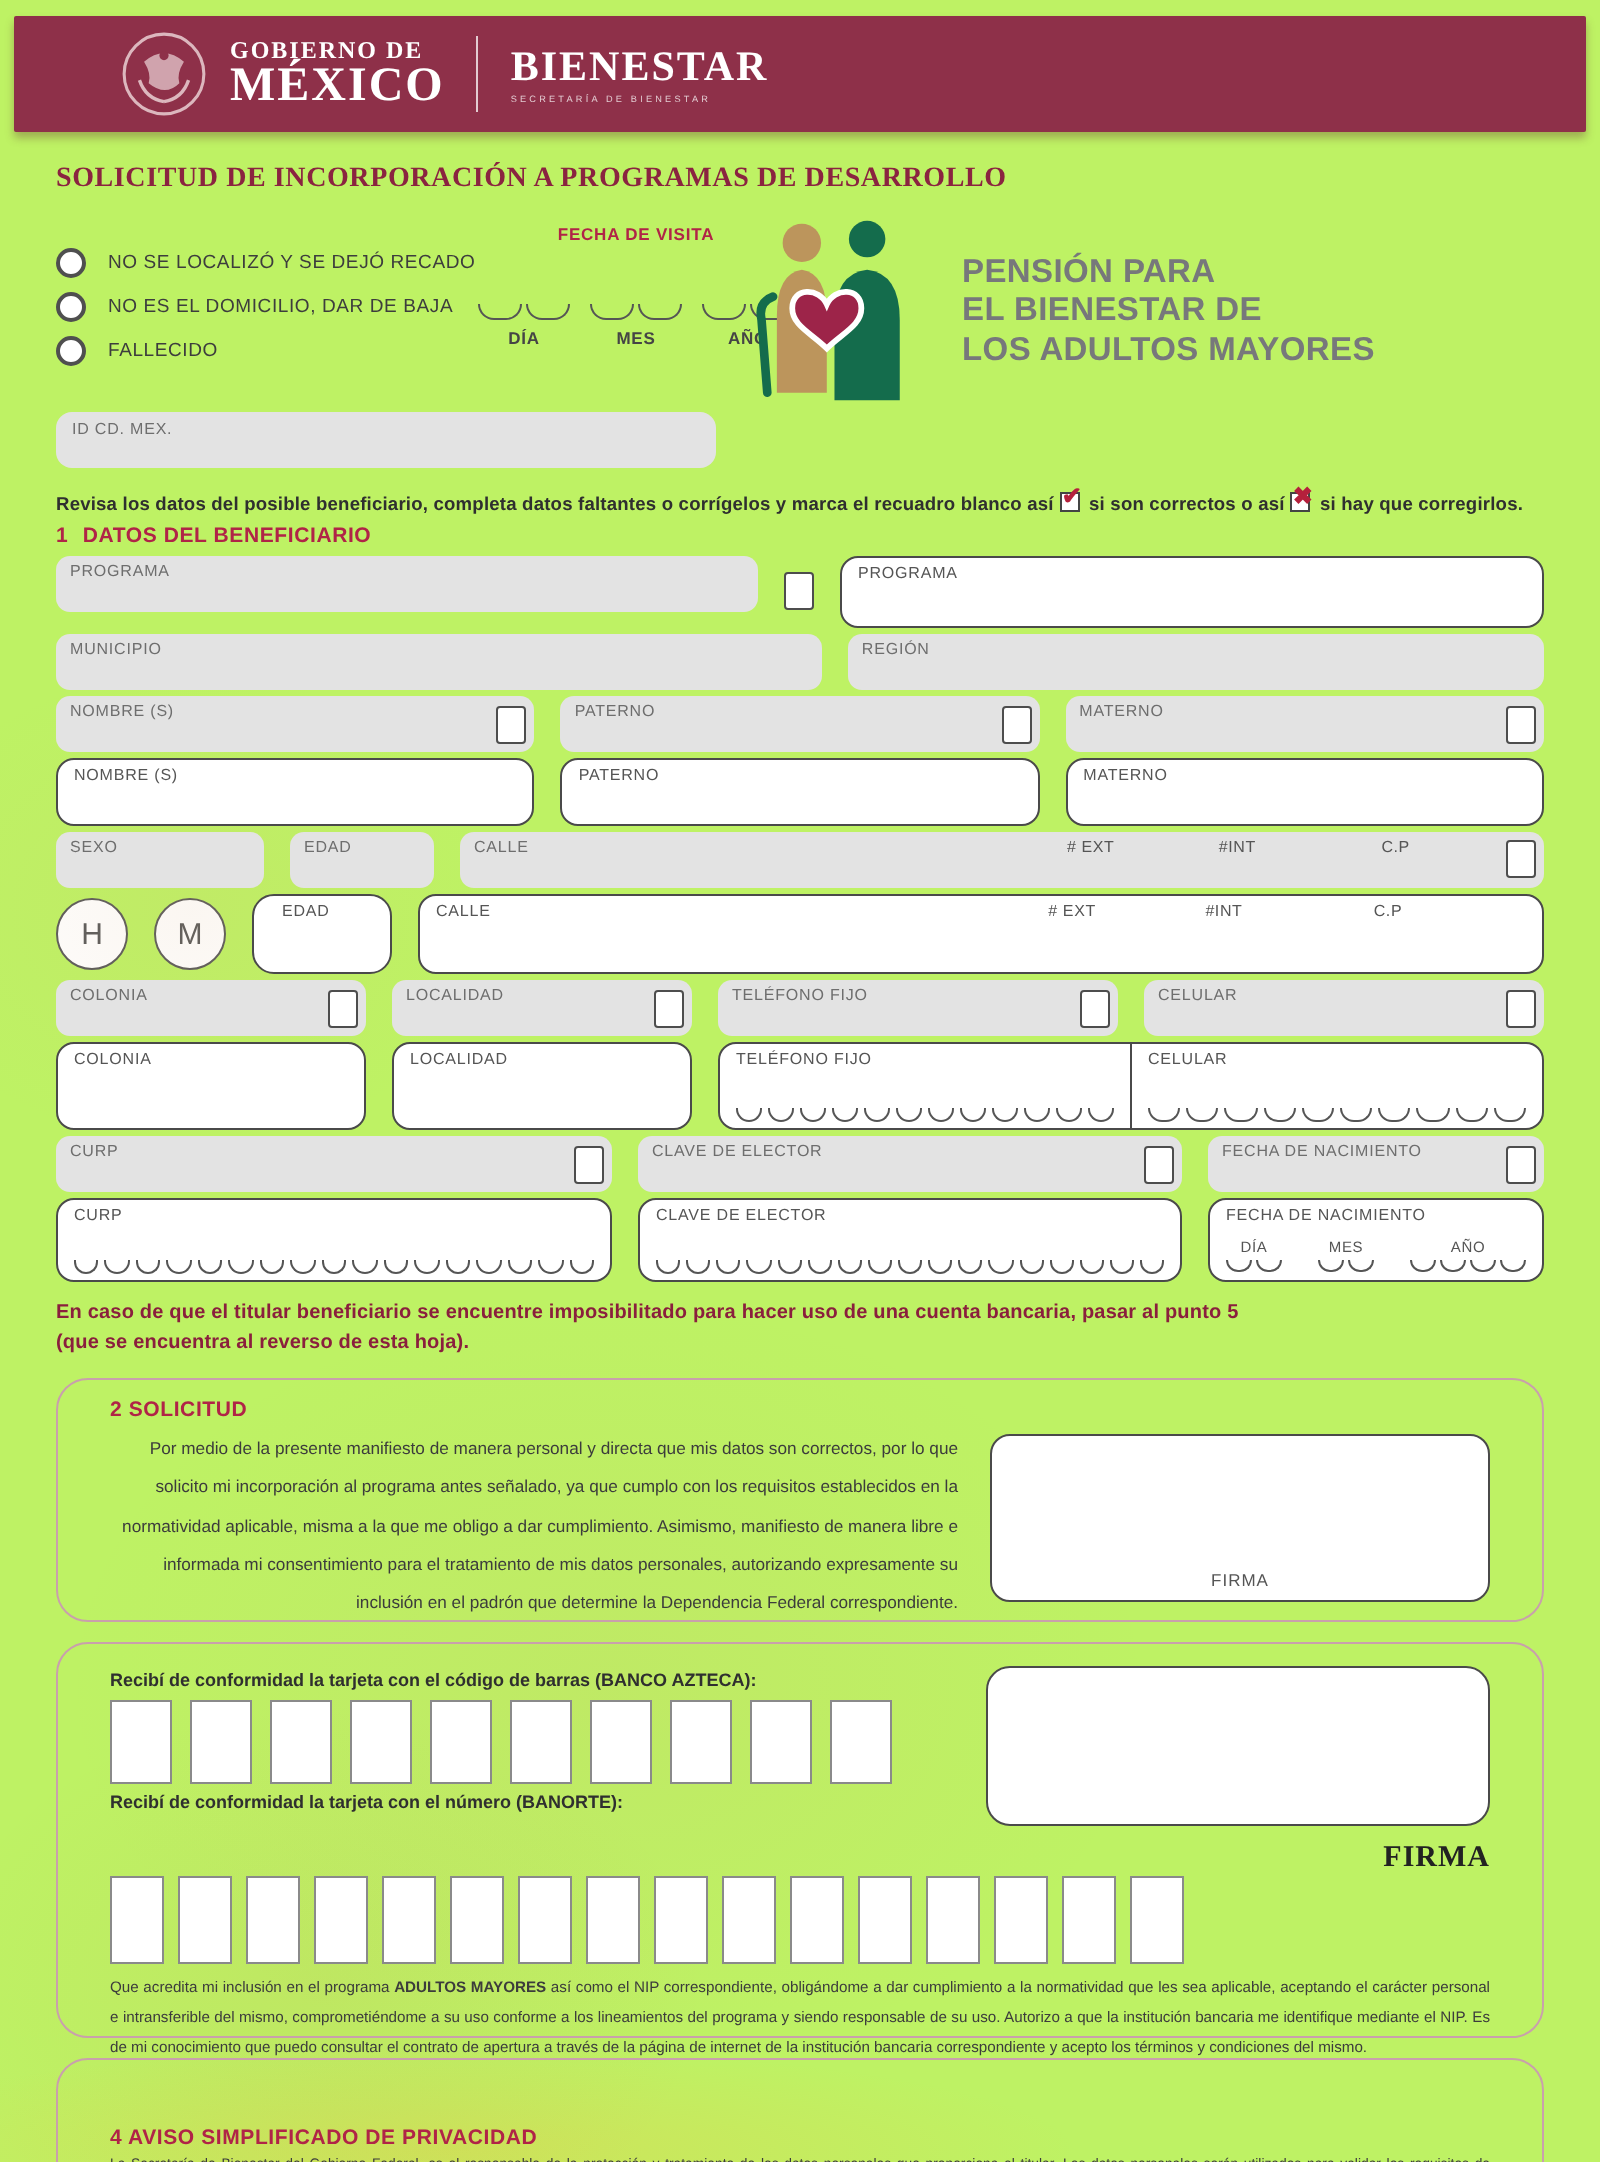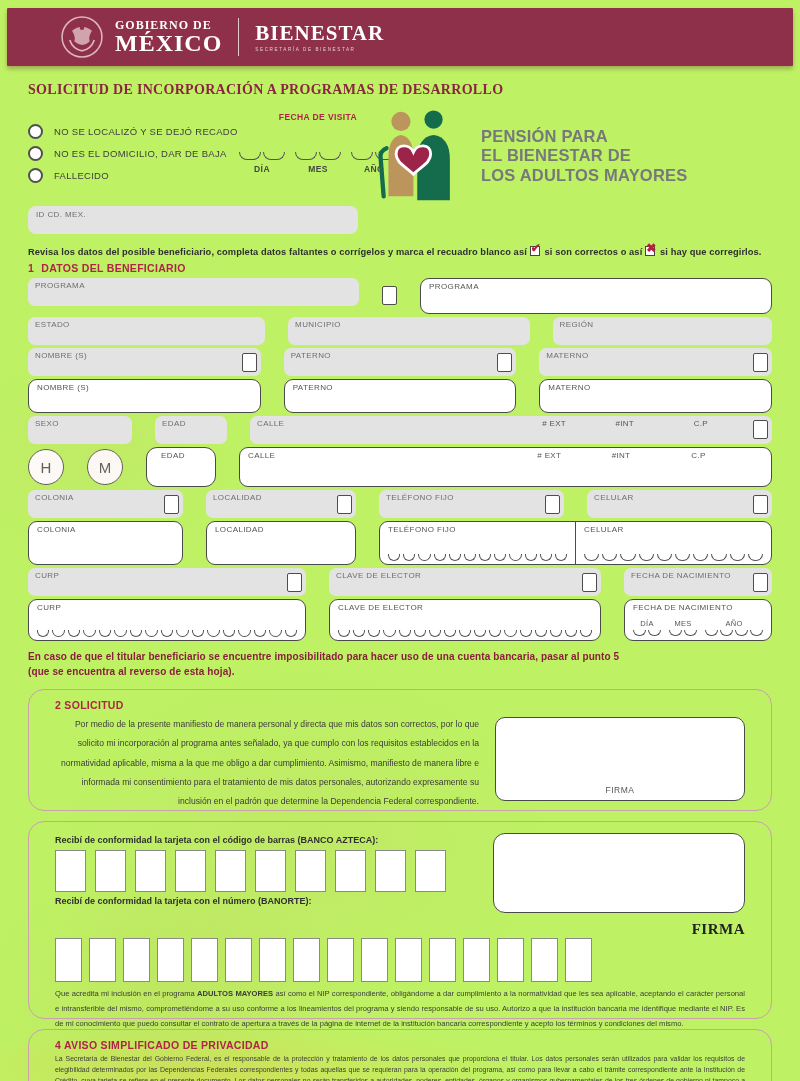--- a/index.html
+++ b/index.html
@@ -42,21 +42,21 @@
   .idbox{margin:2px 0 0 28px;width:330px;height:28px;background:#e3e3e3;border-radius:8px;position:relative;}
   .idbox span{position:absolute;top:4px;left:8px;font-size:8px;color:#6e6e6e;letter-spacing:.4px;}
   
   .instr{margin:12px 28px 0;font-size:9.3px;font-weight:bold;color:#2f2f2f;letter-spacing:.1px;}
   .ibox{display:inline-block;width:10px;height:10px;border:1.2px solid #444;background:#fff;position:relative;margin:0 2px -1px 3px;}
   .ibox i{position:absolute;left:0px;top:-6px;font-style:normal;color:#b5203c;font-size:12px;font-weight:bold;}
   .sec1-title{margin:5px 28px 0;color:#b02447;font-weight:bold;font-size:10.5px;letter-spacing:.3px;}
   .sec1-title .num{margin-right:4px;}
   
   .form{margin:4px 28px 0;width:744px;}
-  .frow{display:flex;gap:23px;margin-bottom:3px;align-items:stretch;}
+  .frow{display:flex;gap:13px;margin-bottom:3px;align-items:stretch;}
   .gbox{background:#e3e3e3;border-radius:7px;position:relative;height:28px;}
   .glabel{position:absolute;top:3px;left:7px;font-size:8px;color:#6e6e6e;letter-spacing:.4px;white-space:nowrap;}
   .cb{width:15px;height:19px;background:#fff;border:1.6px solid #4d4d4d;border-radius:2px;flex:0 0 auto;}
   .cb.abs{position:absolute;right:4px;bottom:4px;}
   .wbox{background:#fff;border:1.5px solid #4a4a4a;border-radius:9px;position:relative;}
   .wlabel{position:absolute;top:3px;left:8px;font-size:8px;color:#555;letter-spacing:.4px;white-space:nowrap;}
   .sublab{position:absolute;top:3px;font-size:8px;color:#555;letter-spacing:.3px;}
   .ticks{position:absolute;bottom:3px;left:8px;right:8px;display:flex;gap:3px;}
   .tick{flex:1;height:7px;border:1.5px solid #555;border-top:none;border-radius:0 0 7px 7px;}
   .circ{width:36px;height:36px;border:1.7px solid #5a5a5a;border-radius:50%;background:#fff;
@@ -197,23 +197,20 @@
       <div class="gbox" style="flex:1;">
         <span class="glabel">PROGRAMA</span>
       </div>
       <span class="cb" style="margin-top:8px;"></span>
       <div class="wbox" style="width:352px;height:36px;">
         <span class="wlabel">PROGRAMA</span>
       </div>
     </div>
 
     <div class="frow">
-      <div class="gbox" style="flex:1.08;">
-        <span class="glabel">ESTADO</span>
-      </div>
       <div class="gbox" style="flex:1.1;">
         <span class="glabel">MUNICIPIO</span>
       </div>
       <div class="gbox" style="flex:1;">
         <span class="glabel">REGIÓN</span>
       </div>
     </div>
 
     <div class="frow">
       <div class="gbox" style="flex:1;">
@@ -487,21 +484,21 @@
         <span class="sq"></span>
         <span class="sq"></span>
         <span class="sq"></span>
       </div>
     <div class="s3-body">
       <span>Que acredita mi inclusión en el programa </span><span class="bold">ADULTOS MAYORES</span><span> así como el NIP correspondiente, obligándome a dar cumplimiento a la normatividad que les sea aplicable, aceptando el carácter personal e intransferible del mismo, comprometiéndome a su uso conforme a los lineamientos del programa y siendo responsable de su uso. Autorizo a que la institución bancaria me identifique mediante el NIP. Es de mi conocimiento que puedo consultar el contrato de apertura a través de la página de internet de la institución bancaria correspondiente y acepto los términos y condiciones del mismo.</span>
     </div>
   </div>
 
   <div class="secbox" style="height:112px;">
-    <div class="sec-title" style="margin-bottom:2px;">
+    <div class="sec-title" style="margin-bottom:2px;margin-top:24px;">
       <span>4</span>
       <span>AVISO SIMPLIFICADO DE PRIVACIDAD</span>
     </div>
     <div class="s4-body">
       <span>La Secretaría de Bienestar del Gobierno Federal, es el responsable de la protección y tratamiento de los datos personales que proporciona el titular. Los datos personales serán utilizados para validar los requisitos de elegibilidad determinados por las Dependencias Federales correspondientes y todas aquellas que se requieran para la operación del programa, así como para llevar a cabo el trámite correspondiente ante la Institución de Crédito, cuya tarjeta se refiere en el presente documento. Los datos personales no serán transferidos a autoridades, poderes, entidades, órganos y organismos gubernamentales de los tres órdenes de gobierno ni tampoco a personas físicas o morales. Usted puede manifestar su negativa para el tratamiento de sus datos personales para aquellas finalidades que no son necesarias para validar los requisitos de elegibilidad antes señalados. El mecanismo para manifestar su negativa se llevará a cabo mediante un escrito libre debidamente firmado, en el cual usted deberá manifestar su negativa u oposición a dicho tratamiento y enviarlo a la siguiente dirección de correo electrónico </span>
     </div>
   </div>
 
 </div>
 

